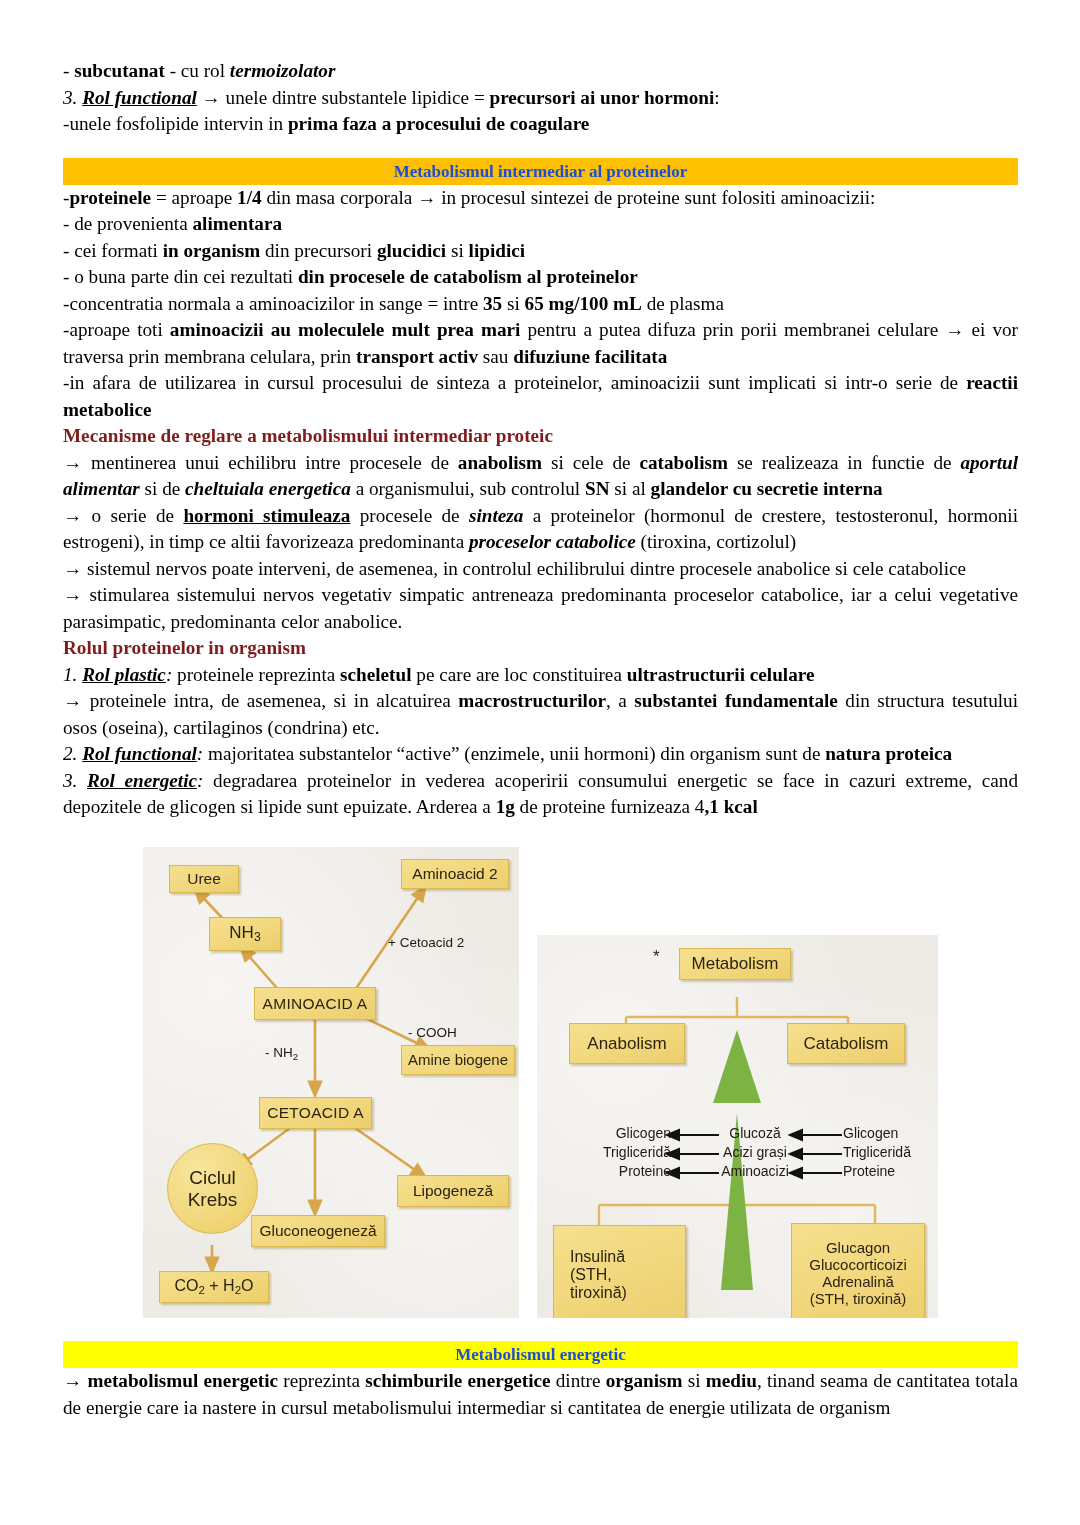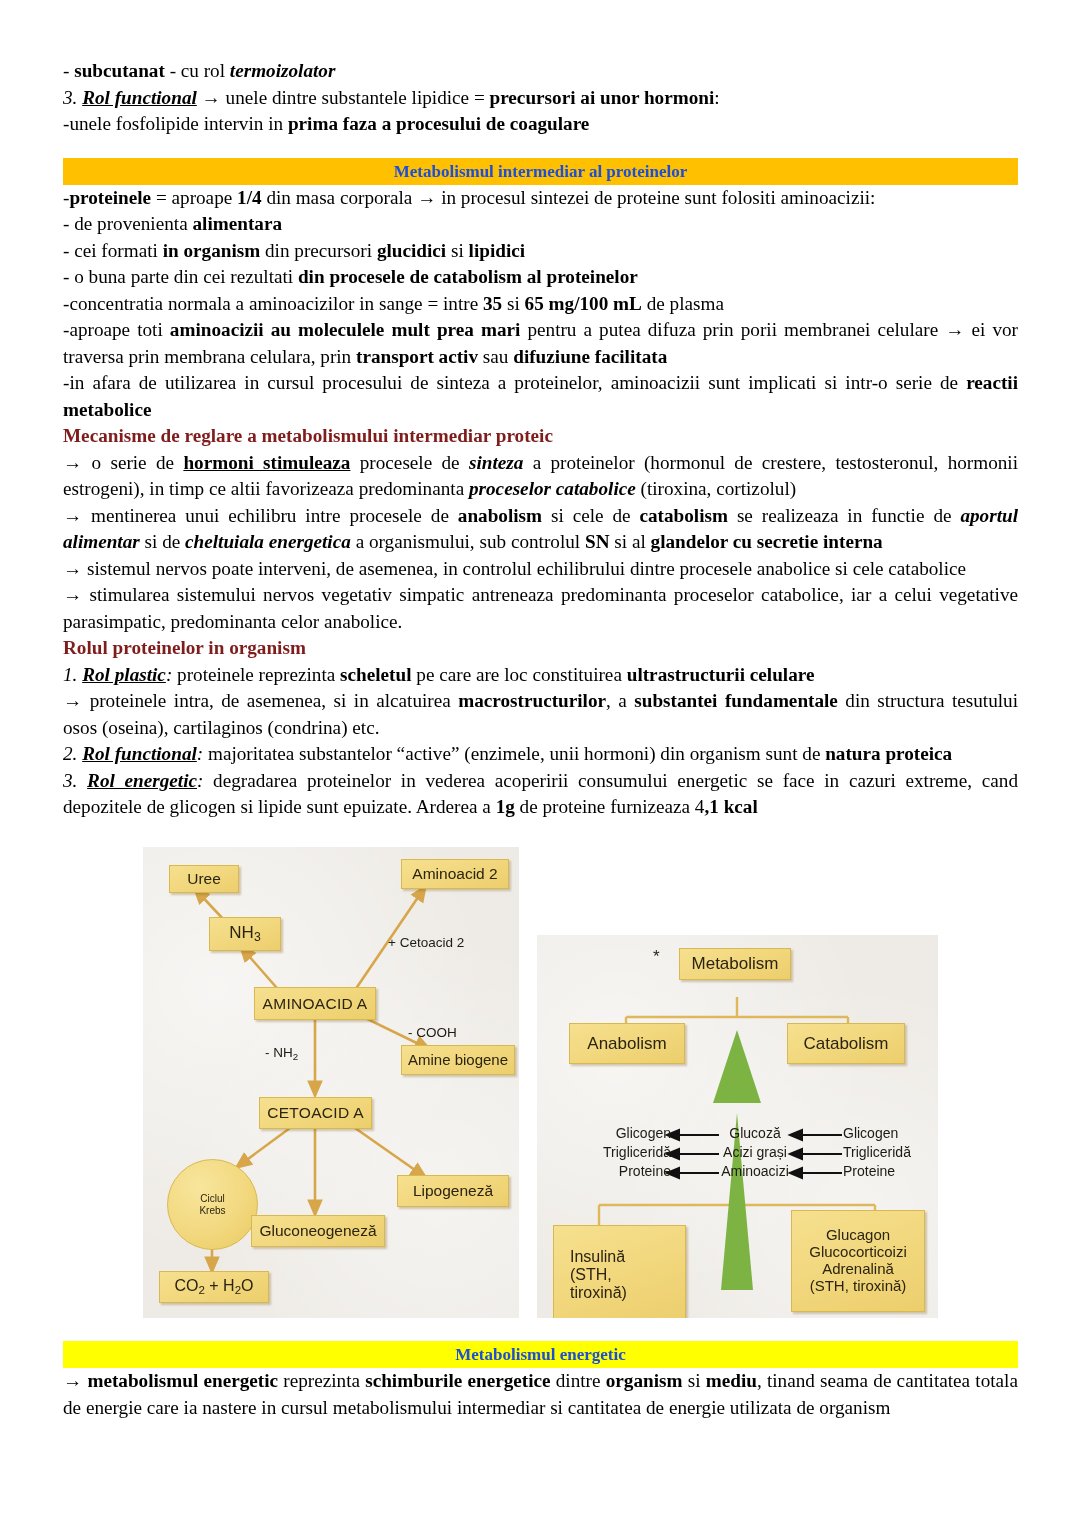--- a/index.html
+++ b/index.html
@@ -154,24 +154,24 @@
     <p class="line">
       -aproape toti <b>aminoacizii au moleculele mult prea mari</b> pentru a putea difuza prin porii membranei celulare → ei vor traversa prin membrana celulara, prin <b>transport activ</b> sau <b>difuziune facilitata</b>
     </p>
     <p class="line">
       -in afara de utilizarea in cursul procesului de sinteza a proteinelor, aminoacizii sunt implicati si intr-o serie de <b>reactii metabolice</b>
     </p>
 
     <p class="line nojust red">Mecanisme de reglare a metabolismului intermediar proteic</p>
 
     <p class="line">
+      → mentinerea unui echilibru intre procesele de <b>anabolism</b> si cele de <b>catabolism</b> se realizeaza in functie de <span class="bi">aportul alimentar</span> si de <span class="bi">cheltuiala energetica</span> a organismului, sub controlul <b>SN</b> si al <b>glandelor cu secretie interna</b>
+    </p>
+    <p class="line">
       → o serie de <span class="bu">hormoni stimuleaza</span> procesele de <span class="bi">sinteza</span> a proteinelor (hormonul de crestere, testosteronul, hormonii estrogeni), in timp ce altii favorizeaza predominanta <span class="bi">proceselor catabolice</span> (tiroxina, cortizolul)
-    </p>
-    <p class="line">
-      → mentinerea unui echilibru intre procesele de <b>anabolism</b> si cele de <b>catabolism</b> se realizeaza in functie de <span class="bi">aportul alimentar</span> si de <span class="bi">cheltuiala energetica</span> a organismului, sub controlul <b>SN</b> si al <b>glandelor cu secretie interna</b>
     </p>
     <p class="line nojust">
       → sistemul nervos poate interveni, de asemenea, in controlul echilibrului dintre procesele anabolice si cele catabolice
     </p>
     <p class="line">
       → stimularea sistemului nervos vegetativ simpatic antreneaza predominanta proceselor catabolice, iar a celui vegetative parasimpatic, predominanta celor anabolice.
     </p>
 
     <p class="line nojust red">Rolul proteinelor in organism</p>
 
@@ -233,21 +233,21 @@
       <div class="fbox" style="left:66px; top:70px; width:72px; height:34px; font-size:17px;">
           <span>NH<span class="sub">3</span></span>
         </div>
 
       <div class="fbox" style="left:111px; top:140px; width:122px; height:33px; font-size:15.5px; letter-spacing:.3px;">AMINOACID A</div>
 
       <div class="fbox" style="left:258px; top:198px; width:114px; height:30px; font-size:15px;">Amine biogene</div>
 
       <div class="fbox" style="left:116px; top:250px; width:113px; height:32px; font-size:15.5px; letter-spacing:.3px;">CETOACID A</div>
 
-      <div class="fcirc" style="left:24px; top:312px; width:91px; height:91px; font-size:10px;text-align:center;">
+      <div class="fcirc" style="left:24px; top:296px; width:91px; height:91px; font-size:19px;text-align:center;">
           <span>Ciclul<br>Krebs</span>
         </div>
 
       <div class="fbox" style="left:254px; top:328px; width:112px; height:32px; font-size:15.5px;">Lipogeneză</div>
 
       <div class="fbox" style="left:108px; top:368px; width:134px; height:32px; font-size:15.5px;">Gluconeogeneză</div>
 
       <div class="fbox" style="left:16px; top:424px; width:110px; height:32px; font-size:16px;">
           <span>CO<span class="sub">2</span> + H<span class="sub">2</span>O</span>
         </div>
@@ -308,19 +308,19 @@
 
         <div class="flabel" style="left:62px;  top:38px; font-size:14px; width:72px; text-align:right;">Proteine</div>
         <div class="flabel" style="left:178px; top:38px; font-size:14px; width:80px; text-align:center;">Aminoacizi</div>
         <div class="flabel" style="left:306px; top:38px; font-size:14px;">Proteine</div>
       </div>
 
       <div class="fbox" style="left:16px; top:290px; width:133px; height:100px; font-size:16px; justify-content:flex-start; padding-left:16px; text-align:left;">
           <span>Insulină<br>(STH,<br>tiroxină)</span>
         </div>
 
-      <div class="fbox" style="left:254px; top:275px; width:134px; height:102px; font-size:15px;">
+      <div class="fbox" style="left:254px; top:288px; width:134px; height:102px; font-size:15px;">
           <span>Glucagon<br>Glucocorticoizi<br>Adrenalină<br>(STH, tiroxină)</span>
         </div>
     </div>
 
   </div>
 </div>
 
 </body></html>

